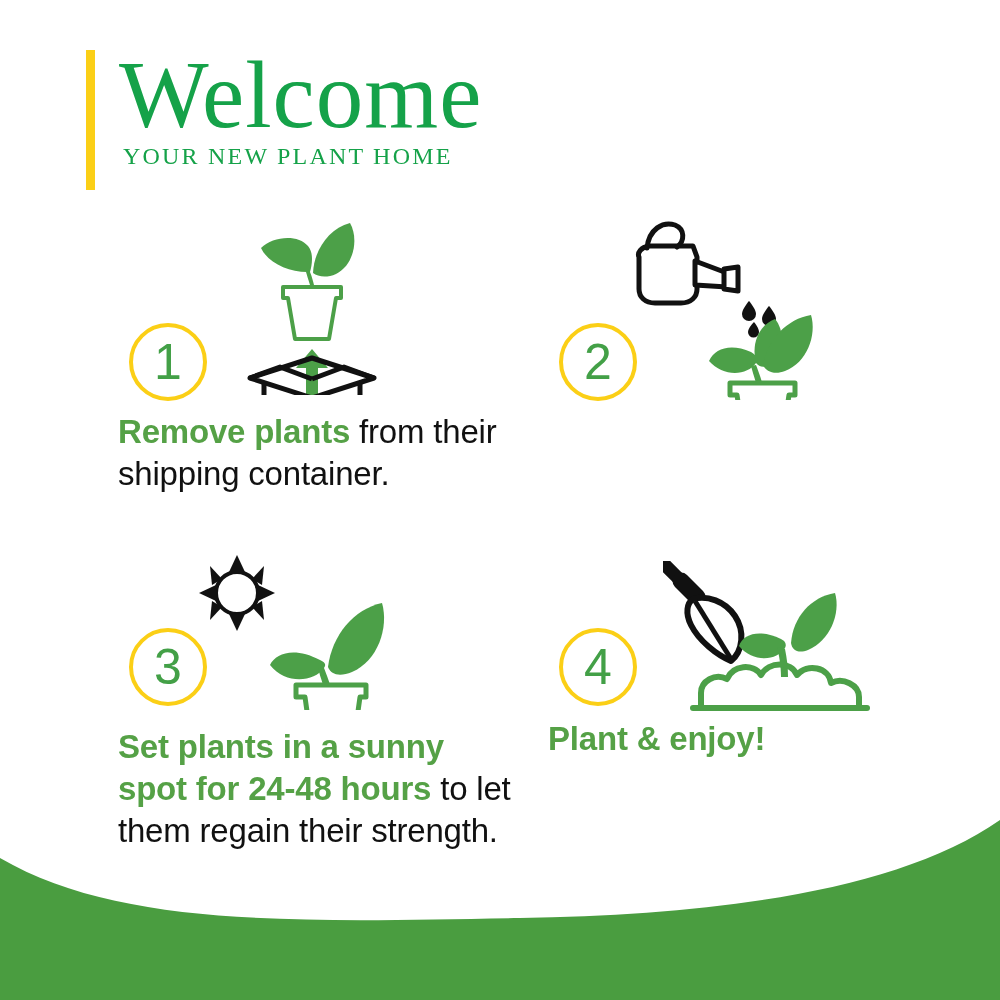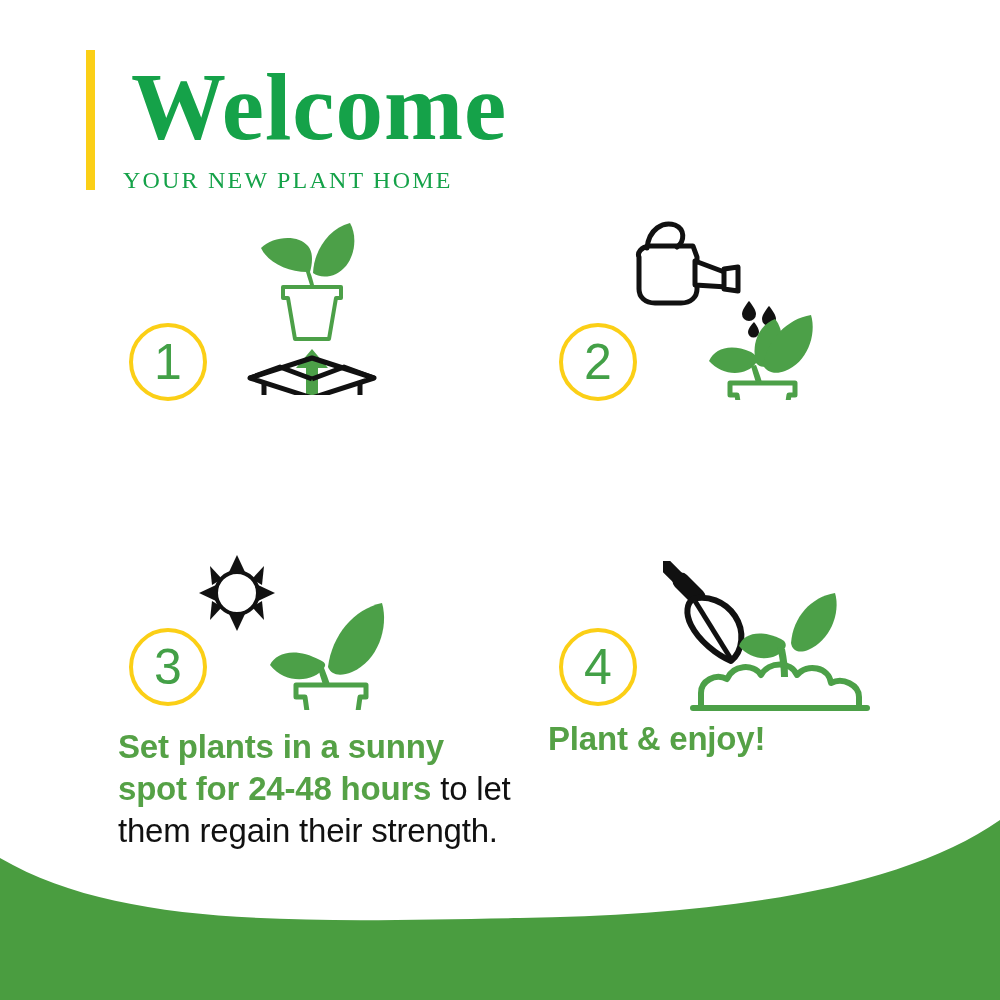--- a/index.html
+++ b/index.html
@@ -41,22 +41,22 @@
     display: flex;
     flex-direction: column;
     justify-content: flex-start;
   }
   .title {
     font-family: "Liberation Serif", serif;
     font-size: 95px;
     line-height: 0.96;
     color: #15A249;
     letter-spacing: 1px;
-    margin: 12px;
-    font-weight: bold;
+    margin: 0;
+    font-weight: normal;
     white-space: nowrap;
   }
   .subtitle {
     font-family: "Liberation Serif", serif;
     font-size: 24px;
     color: #15A249;
     letter-spacing: 2.2px;
     margin: 2px 0 0 4px;
     white-space: nowrap;
     font-weight: normal;
@@ -169,20 +169,23 @@
 
           <path d="M22 163 L 84 143 L 146 163 L 84 183 Z" fill="none" stroke="#111111" stroke-width="5" stroke-linejoin="round"></path>
 
           <path d="M22 163 L 52 152 L 84 164" fill="none" stroke="#111111" stroke-width="5" stroke-linejoin="round"></path>
           <path d="M146 163 L 116 152 L 84 164" fill="none" stroke="#111111" stroke-width="5" stroke-linejoin="round"></path>
 
           <path d="M36 168 L 36 206 L 84 220 L 132 206 L 132 168" fill="none" stroke="#111111" stroke-width="5" stroke-linejoin="round"></path>
           <path d="M84 184 L 84 220" fill="none" stroke="#111111" stroke-width="5"></path>
         </svg>
       </div>
+    </div>
+    <div class="step-text">
+      <b>Remove plants</b><span> from their shipping container.</span>
     </div>
   </div>
 
   <div class="step" id="step-2">
     <div class="step-icon-row">
       <div class="circle">
         <span>2</span>
       </div>
       <div class="step-icon">
         <svg width="200" height="185" viewBox="0 0 200 185" xmlns="http://www.w3.org/2000/svg">

